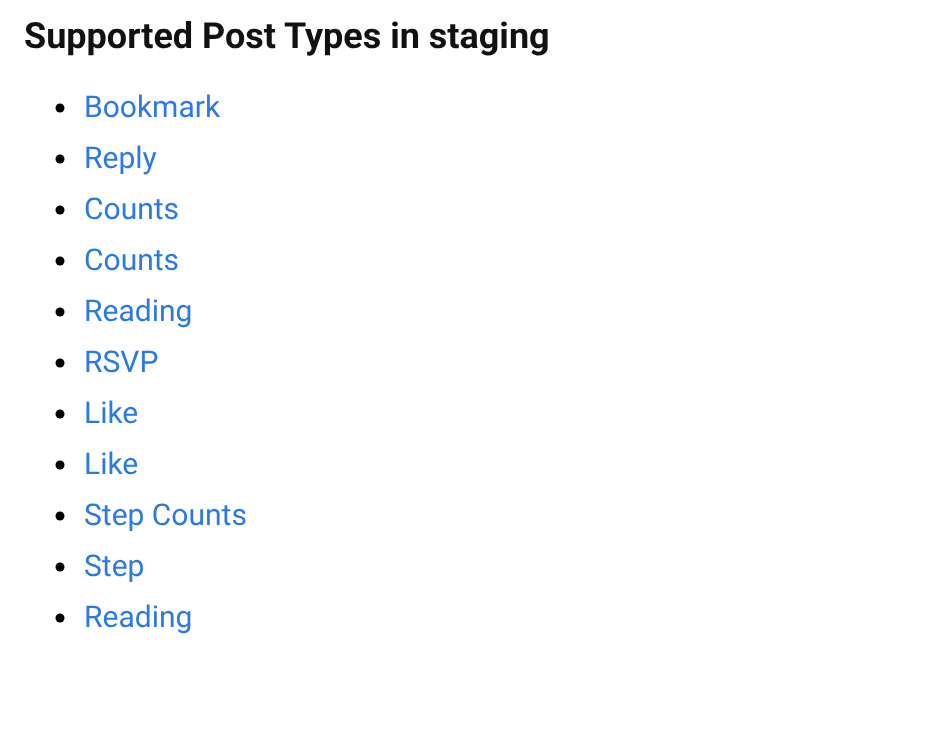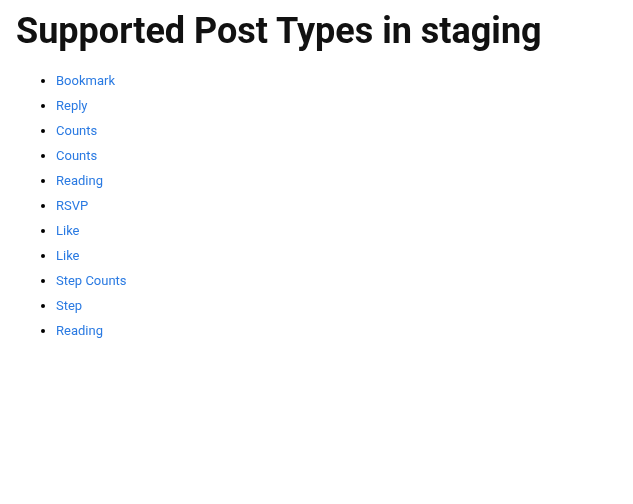--- a/index.html
+++ b/index.html
@@ -11,35 +11,35 @@
     body {
       font-family: -apple-system, BlinkMacSystemFont, "Segoe UI", Roboto, Helvetica, Arial, sans-serif;
       background-color: #ffffff;
       color: #000000;
       width: 633px;
       min-height: 504px;
       padding: 10px 16px;
     }
 
     h1 {
-      font-size: 36px;
+      font-size: 24px;
       font-weight: bold;
       color: #111111;
       margin-bottom: 20px;
       line-height: 1.2;
     }
 
     ul {
       list-style: disc;
       padding-left: 40px;
     }
 
     ul li {
       margin-bottom: 10px;
-      font-size: 13px;
+      font-size: 20px;
     }
 
     ul li a {
       color: #2a7ae2;
       text-decoration: none;
     }
   </style>
 </head>
 <body>
 

